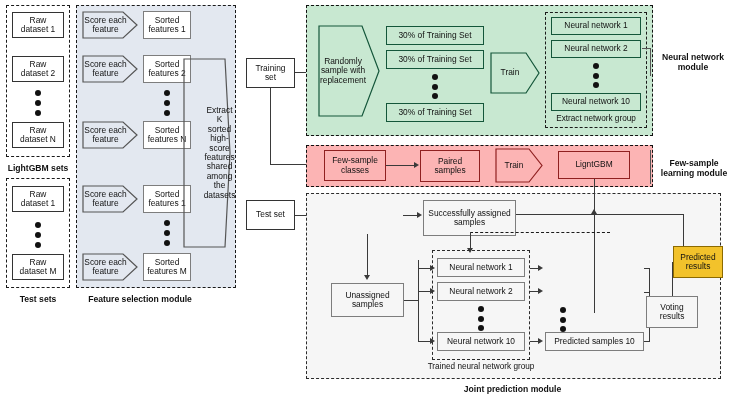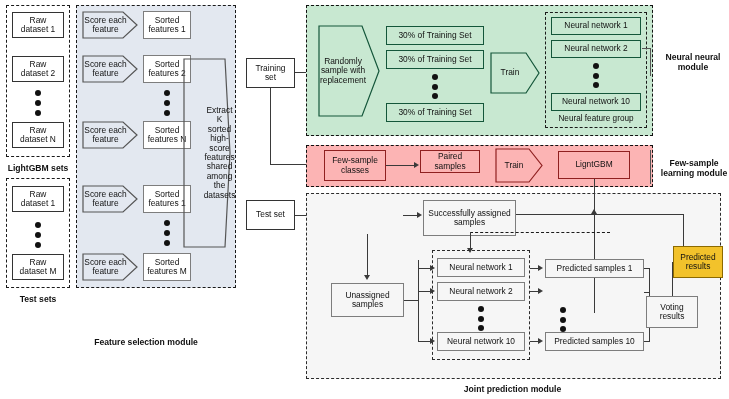--- a/index.html
+++ b/index.html
@@ -183,21 +183,21 @@
     </svg>
     <div class="poly-label nopad" style="padding-right: 6px; white-space: pre-line; padding-left: 31px;">Extract K
 sorted
 high-score
 features
 shared
 among the
 datasets</div>
   </div>
 
-  <div class="caption" style="left:66px;top:294px;width:160px;margin-top:43px;">Feature selection module</div>
+  <div class="caption" style="left:60px;top:294px;width:160px;">Feature selection module</div>
 
   <div class="abs node dark" style="left:246px;top:200px;width:49px;height:30px;">Test set</div>
   <div class="abs node dark" style="left: 246px; top: 58px; width: 49px; height: 30px; white-space: pre-line;">Training
 set</div>
 
   <div class="ln lnh" style="left:295px;top:72px;width:25px;"></div>
   <div class="ah ah-r" style="left:320px;top:68.5px;"></div>
 
   <div class="ln lnv" style="left:270px;top:88px;height:77px;"></div>
   <div class="ln lnh" style="left:270px;top:164px;width:50px;"></div>
@@ -235,37 +235,37 @@
 
   <div class="inner-dash" style="left:545px;top:12px;width:102px;height:116px;"></div>
   <div class="abs node green" style="left:551px;top:17px;width:90px;height:18px;">Neural network 1</div>
   <div class="abs node green" style="left:551px;top:40px;width:90px;height:18px;">Neural network 2</div>
   <div class="abs dots" style="left:593px;top:63px;width:6px;height:25px;">
       <i></i>
       <i></i>
       <i></i>
     </div>
   <div class="abs node green" style="left:551px;top:93px;width:90px;height:18px;">Neural network 10</div>
-  <div class="subcaption" style="left:545px;top:114px;width:102px;">Neural feature group</div>
-
-  <div class="caption" style="left:660px;top:52px;width:66px;white-space:pre-line;">Neural neural
+  <div class="subcaption" style="left:545px;top:114px;width:102px;">Extract network group</div>
+
+  <div class="caption" style="left:660px;top:52px;width:66px;white-space:pre-line;">Neural network
 module</div>
 
   <div class="ln lnv light" style="left:650px;top:48px;height:28px;"></div>
   <div class="ln lnh light" style="left:642px;top:48px;width:9px;"></div>
 
   <div class="abs module mod-pink" style="left:306px;top:145px;width:347px;height:42px;"></div>
 
   <div class="abs node pink" style="left: 324px; top: 150px; width: 62px; height: 31px; white-space: pre-line;">Few-sample
 classes</div>
 
   <div class="ln lnh" style="left:386px;top:165px;width:28px;"></div>
   <div class="ah ah-r" style="left:414px;top:161.6px;"></div>
 
-  <div class="abs node pink" style="left: 420px; top: 150px; width: 60px; height: 23px; white-space: pre-line;">Paired
+  <div class="abs node pink" style="left: 420px; top: 150px; width: 60px; height: 32px; white-space: pre-line;">Paired
 samples</div>
 
   <div class="poly-wrap" style="left:495px;top:148px;width:48px;height:35px;">
     <svg width="48" height="35" viewBox="0 0 48 35">
       <polygon points="1,1 34,1 47,17.5 34,34 1,34" fill="#fcb4b4" stroke="#8f2020" stroke-width="1.2"></polygon>
     </svg>
     <div class="poly-label" style="padding-right:10px;">Train</div>
   </div>
 
   <div class="abs node pink" style="left:558px;top:151px;width:72px;height:28px;">LigntGBM</div>
@@ -314,29 +314,29 @@
 
   <div class="inner-dash gray" style="left:432px;top:250px;width:98px;height:110px;"></div>
   <div class="abs node grayfill" style="left:437px;top:258px;width:88px;height:19px;">Neural network 1</div>
   <div class="abs node grayfill" style="left:437px;top:282px;width:88px;height:19px;">Neural network 2</div>
   <div class="abs dots" style="left:478px;top:306px;width:6px;height:25px;">
       <i></i>
       <i></i>
       <i></i>
     </div>
   <div class="abs node grayfill" style="left:437px;top:332px;width:88px;height:19px;">Neural network 10</div>
+  <div class="subcaption" style="left:414px;top:362px;width:134px;">Trained neural network group</div>
 
   <div class="ln lnh" style="left:530px;top:268px;width:8px;"></div>
   <div class="ah ah-r" style="left:538px;top:264.6px;"></div>
   <div class="ln lnh" style="left:530px;top:291px;width:8px;"></div>
   <div class="ah ah-r" style="left:538px;top:287.6px;"></div>
   <div class="ln lnh" style="left:530px;top:341px;width:8px;"></div>
   <div class="ah ah-r" style="left:538px;top:337.6px;"></div>
 
-  <div class="abs node grayfill" style="left:545px;top:259px;width:99px;height:19px;">Predicted samples 1</div>
   <div class="abs dots" style="left:560px;top:307px;width:6px;height:25px;">
       <i></i>
       <i></i>
       <i></i>
     </div>
   <div class="abs node grayfill" style="left:545px;top:332px;width:99px;height:19px;">Predicted samples 10</div>
 
   <div class="ln lnv" style="left:649px;top:268px;height:74px;"></div>
   <div class="ln lnh" style="left:644px;top:268px;width:6px;"></div>
   <div class="ln lnh" style="left:644px;top:292px;width:6px;"></div>

